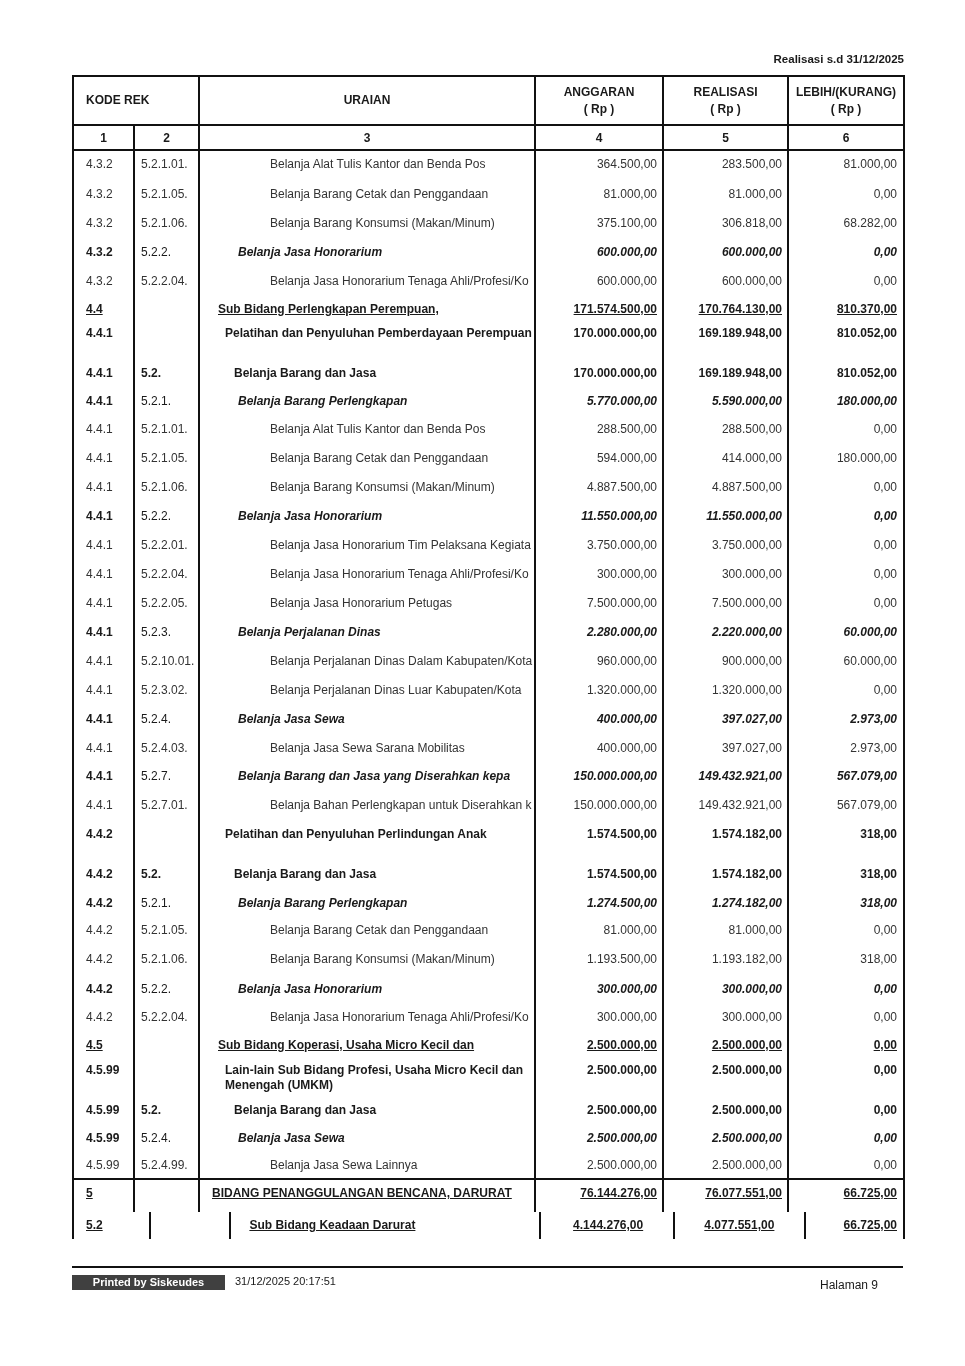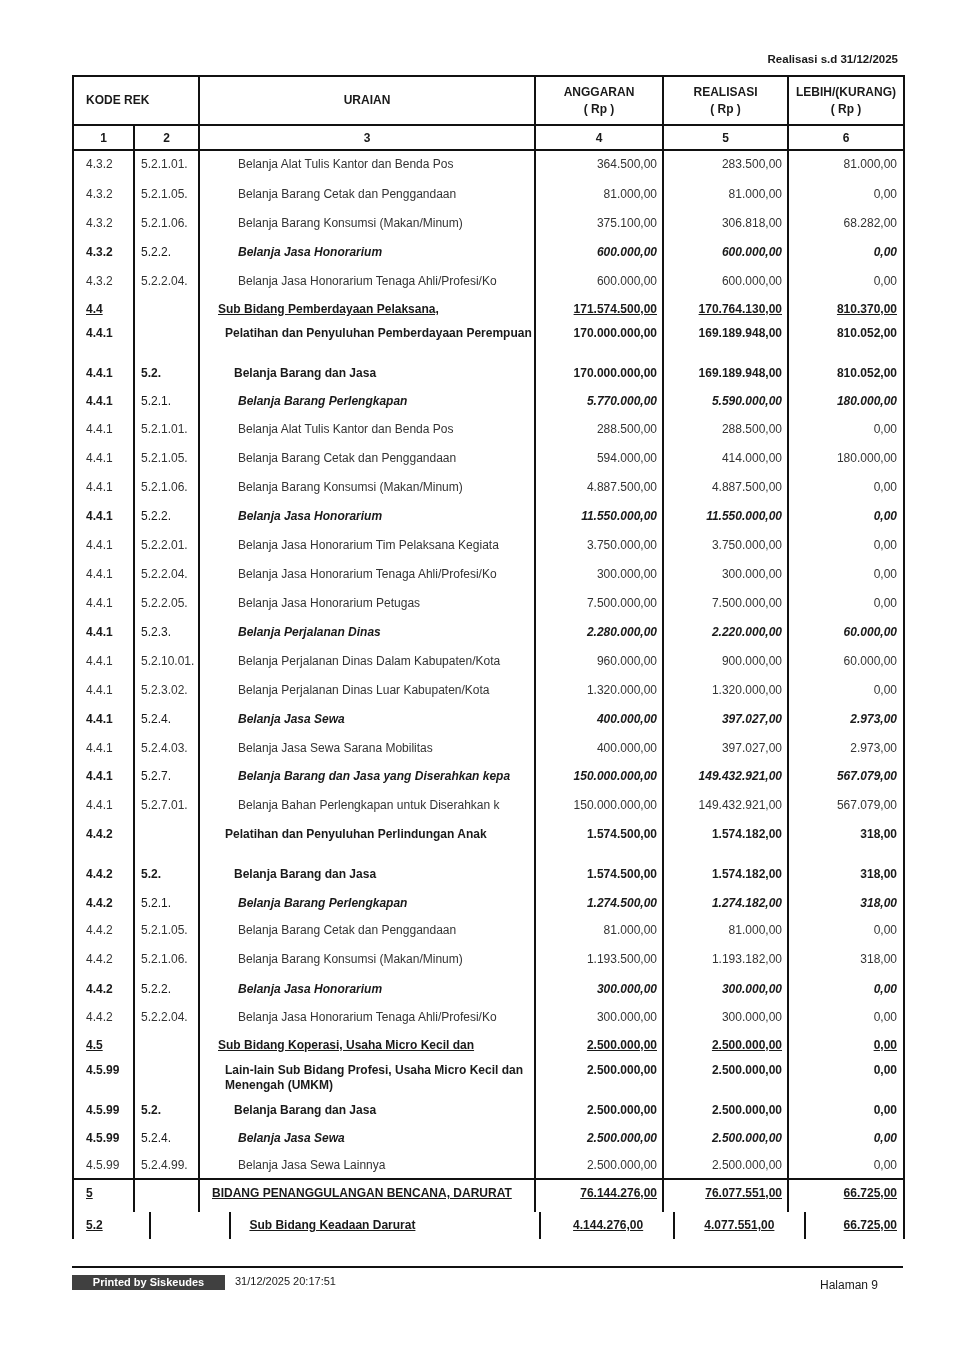--- a/index.html
+++ b/index.html
@@ -1,35 +1,35 @@
 <!DOCTYPE html>
 <html><head>
   <meta charset="utf-8">
   <style>
     * { box-sizing: border-box; margin: 0; padding: 0; }
     html, body { width: 965px; height: 1366px; background: #ffffff; }
     body { position: relative; font-family: "Liberation Sans", sans-serif; color: #1a1a1a; overflow: hidden; }
-    .hdr-right { position: absolute; top: 53px; right: 67px; font-size: 11.5px; font-weight: bold; }
+    .hdr-right { position: absolute; top: 53px; right: 61px; font-size: 11.5px; font-weight: bold; }
     .tbl { position: absolute; left: 72px; top: 75px; width: 833px; }
     .row { position: relative; display: flex; }
     .cell { position: relative; border-left: 2px solid #111; font-size: 12px; }
     .cell.last { border-right: 2px solid #111; }
     .c1 { width: 61px; } .c2 { width: 65px; } .c3 { width: 336px; } .c4 { width: 128px; } .c5 { width: 125px; } .c6 { width: 118px; }
     .head .cell { height: 47px; font-weight: bold; font-size: 12px; display: flex; align-items: center; justify-content: center; text-align: center; line-height: 17px; }
     .head { border-top: 2px solid #111; border-bottom: 2px solid #111; }
     .kode { width: 126px; justify-content: flex-start !important; padding-left: 12px; }
     .num { border-bottom: 2px solid #111; }
     .num .cell { height: 23px; font-weight: bold; display: flex; align-items: center; justify-content: center; }
     .body-row .cell { padding-top: 6px; }
     .c1 .t { padding-left: 12px; }
     .c2 .t { padding-left: 6px; }
     .amt { text-align: right; padding-right: 5px; }
     .c6 .amt { padding-right: 6px; }
     .lvl-item { color: #333; font-weight: normal; }
-    .lvl-item .c3 .t { padding-left: 38px; }
+    .lvl-item .c3 .t { padding-left: 70px; }
     .lvl-obj .c3 .t { padding-left: 38px; font-weight: bold; font-style: italic; }
     .lvl-obj .c1 .t { font-weight: bold; }
     .lvl-obj .amt { font-weight: bold; font-style: italic; }
     .lvl-jenis .c3 .t { padding-left: 34px; font-weight: bold; }
     .lvl-jenis .c1 .t, .lvl-jenis .c2 .t, .lvl-jenis .amt { font-weight: bold; }
     .lvl-keg .c3 .t { padding-left: 25px; font-weight: bold; line-height: 15px; }
     .lvl-keg .c1 .t, .lvl-keg .amt { font-weight: bold; }
     .lvl-sub .c3 .t { padding-left: 18px; font-weight: bold; text-decoration: underline; }
     .lvl-sub .c1 .t, .lvl-sub .amt { font-weight: bold; text-decoration: underline; }
     .lvl-bidang .c3 .t { padding-left: 12px; font-weight: bold; text-decoration: underline; }
@@ -171,21 +171,21 @@
         </div>
       </div>
       <div class="row body-row lvl-sub" style="height: 24px;">
         <div class="cell c1">
           <div class="t">4.4</div>
         </div>
         <div class="cell c2">
           <div class="t"></div>
         </div>
         <div class="cell c3">
-          <div class="t">Sub Bidang Pemberdayaan Pelaksana,</div>
+          <div class="t">Sub Bidang Perlengkapan Perempuan,</div>
         </div>
         <div class="cell c4">
           <div class="t amt">171.574.500,00</div>
         </div>
         <div class="cell c5">
           <div class="t amt">170.764.130,00</div>
         </div>
         <div class="cell c6 last">
           <div class="t amt">810.370,00</div>
         </div>

